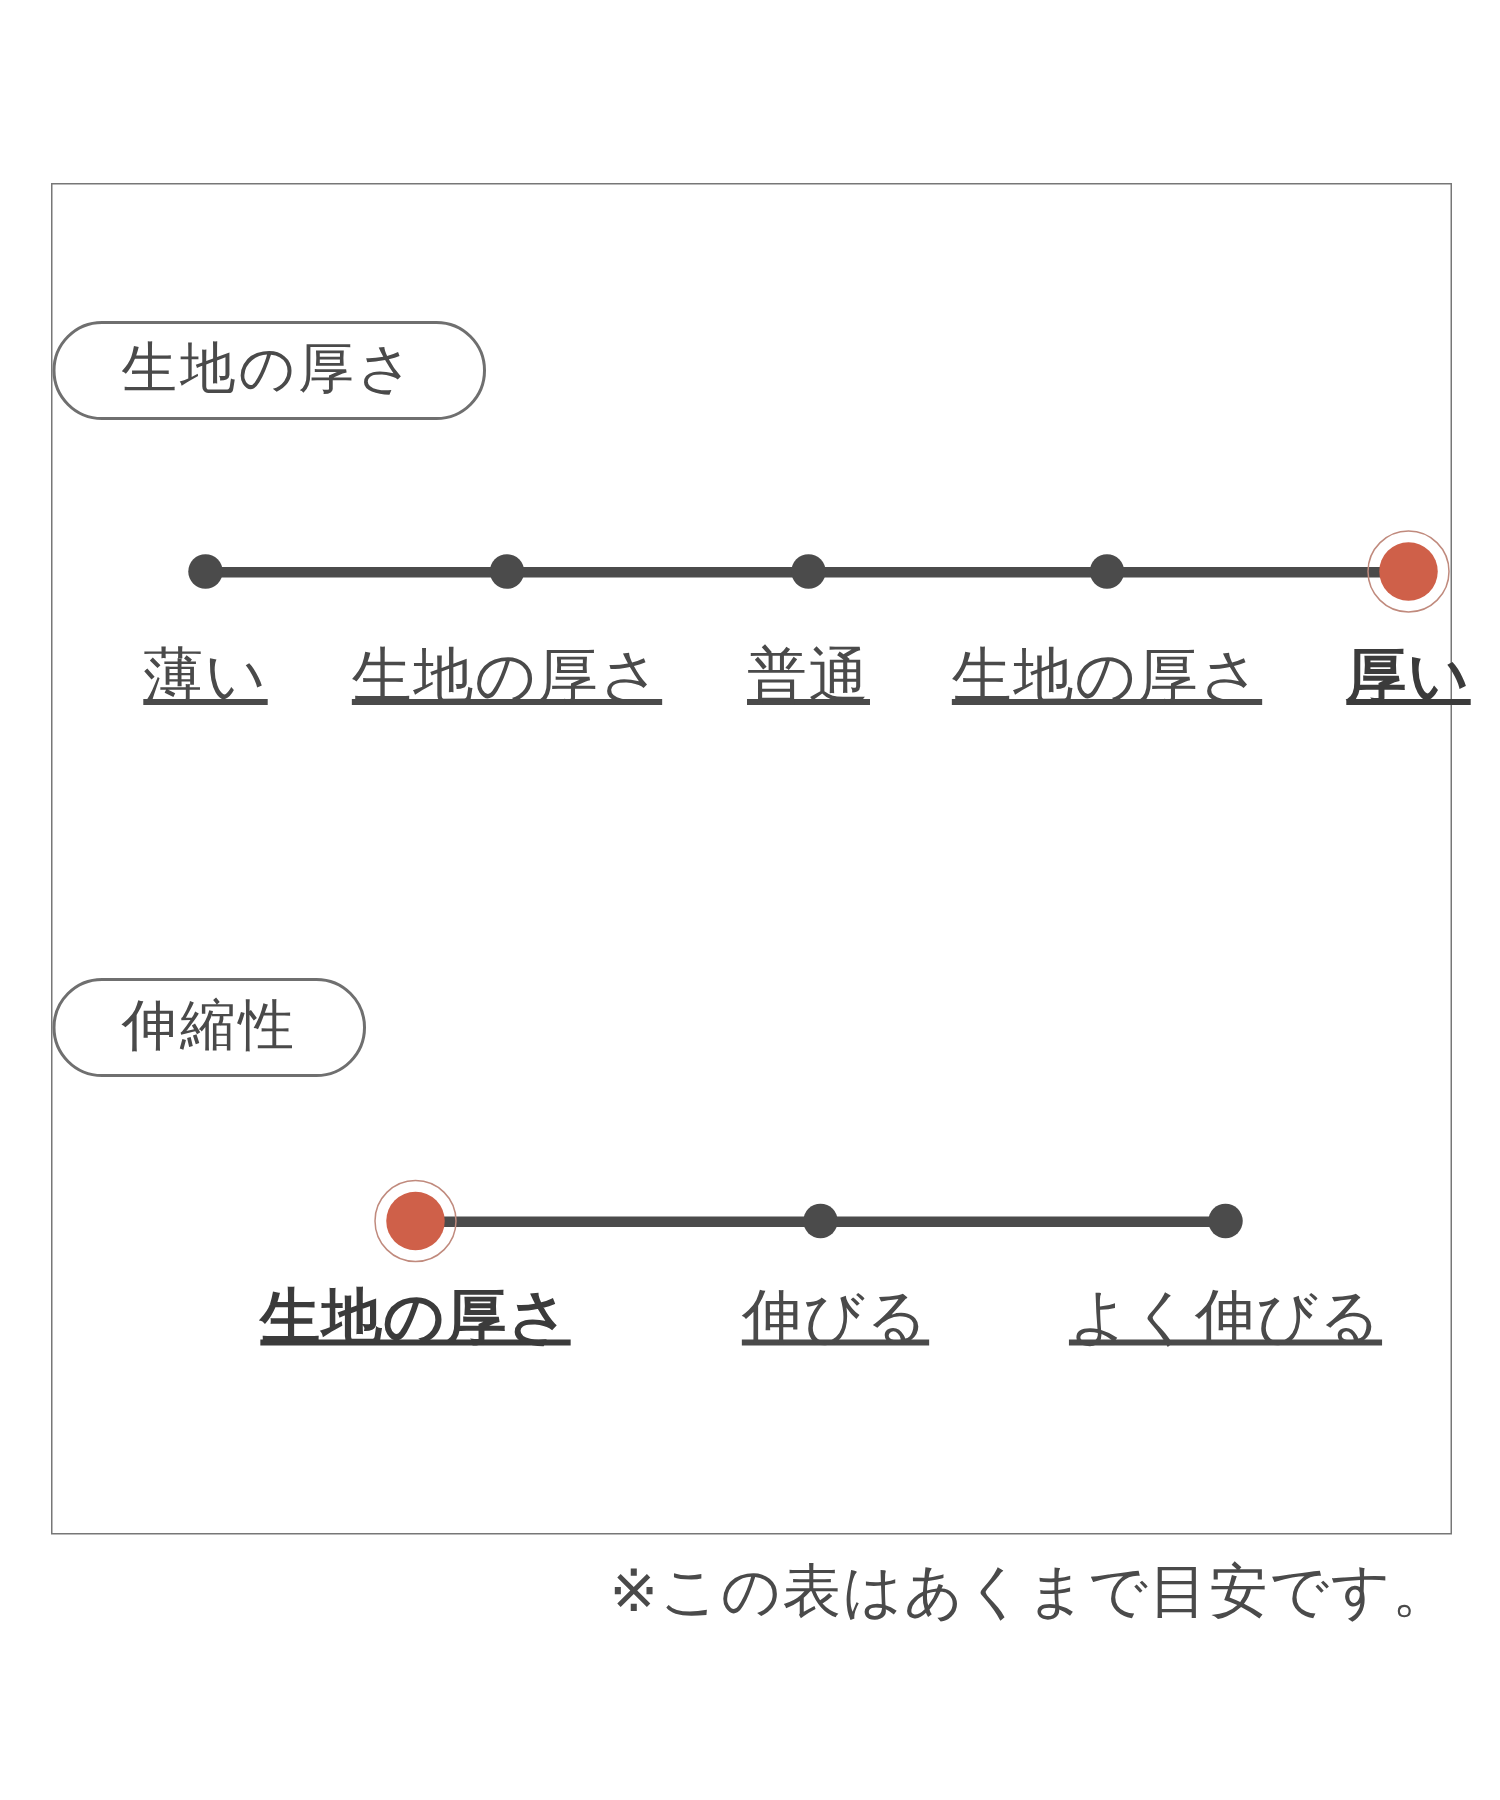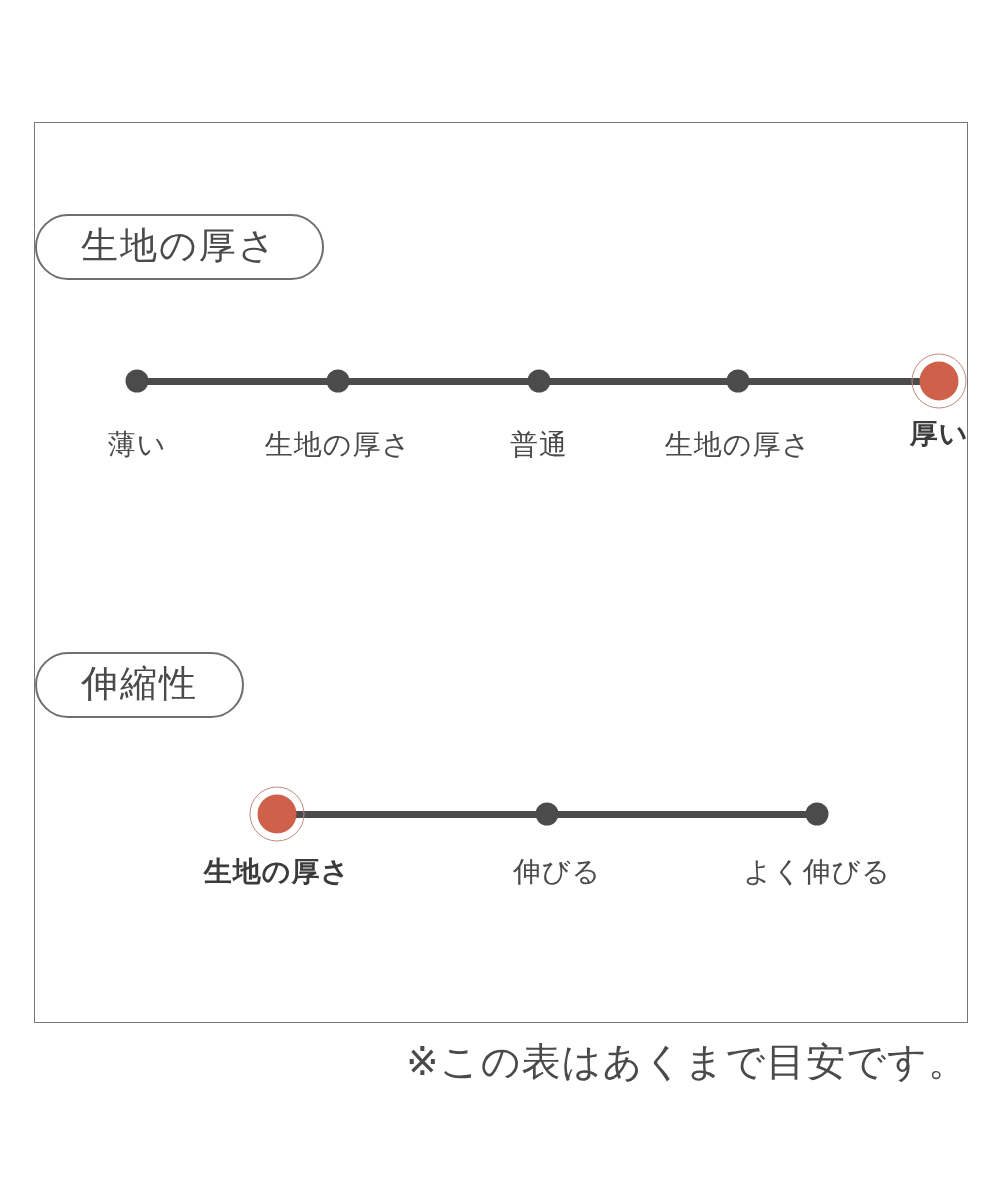--- a/index.html
+++ b/index.html
@@ -84,25 +84,26 @@
     margin-left: -27.5px;
     margin-top: -27.5px;
     border: 1px solid #c08a7d;
     border-radius: 50%;
     box-sizing: border-box;
   }
 
   .tick-label {
     position: absolute;
     transform: translateX(-50%);
-    font-size: 28px;
+    font-size: 40px;
     line-height: 1;
     white-space: nowrap;
     color: #4a4a4a;
     letter-spacing: 1px;
+    text-decoration: underline;
   }
   .tick-label.active {
     font-weight: bold;
     color: #3b3b3b;
   }
 
   
   .footnote {
     position: absolute;
     right: 32px;
@@ -133,21 +134,21 @@
     <div class="node active" style="left:904px;">
       <span class="halo"></span>
     </div>
   </div>
 
   <div>
     <div class="tick-label" style="left:102px;top:308px;">薄い</div>
     <div class="tick-label" style="left:303px;top:308px;">生地の厚さ</div>
     <div class="tick-label" style="left:504px;top:308px;">普通</div>
     <div class="tick-label" style="left:703px;top:308px;">生地の厚さ</div>
-    <div class="tick-label active" style="left:904px;top:297px;">厚い</div>
+    <div class="tick-label active" style="left:904px;top:308px;">厚い</div>
   </div>
 
   <div class="pill-row" style="top:529px;">
     <div class="pill">伸縮性</div>
   </div>
 
   <div class="scale" style="top:691px;">
     <div class="track" style="left:242px;width:540px;"></div>
 
     <div class="node active" style="left:242px;">

